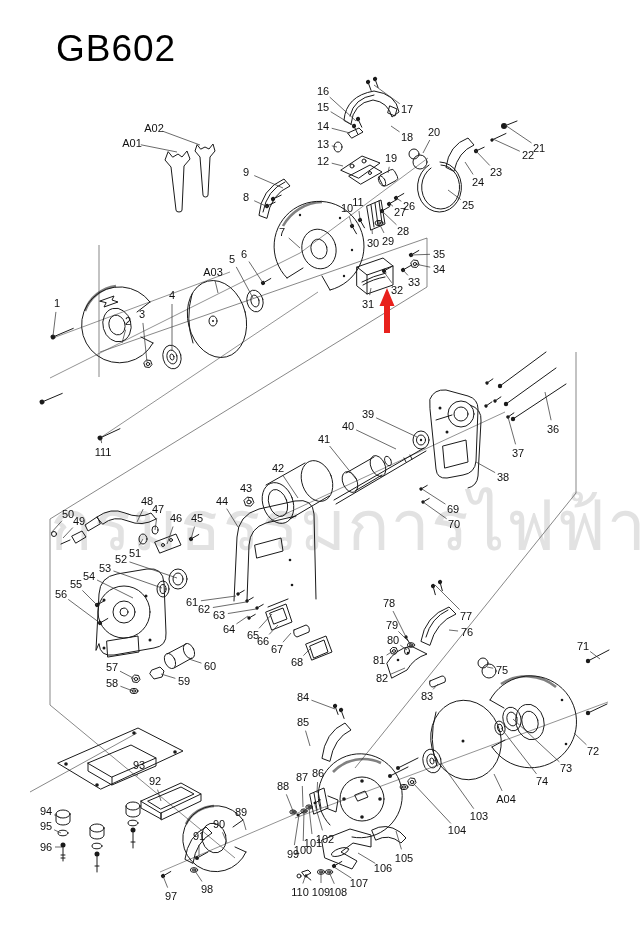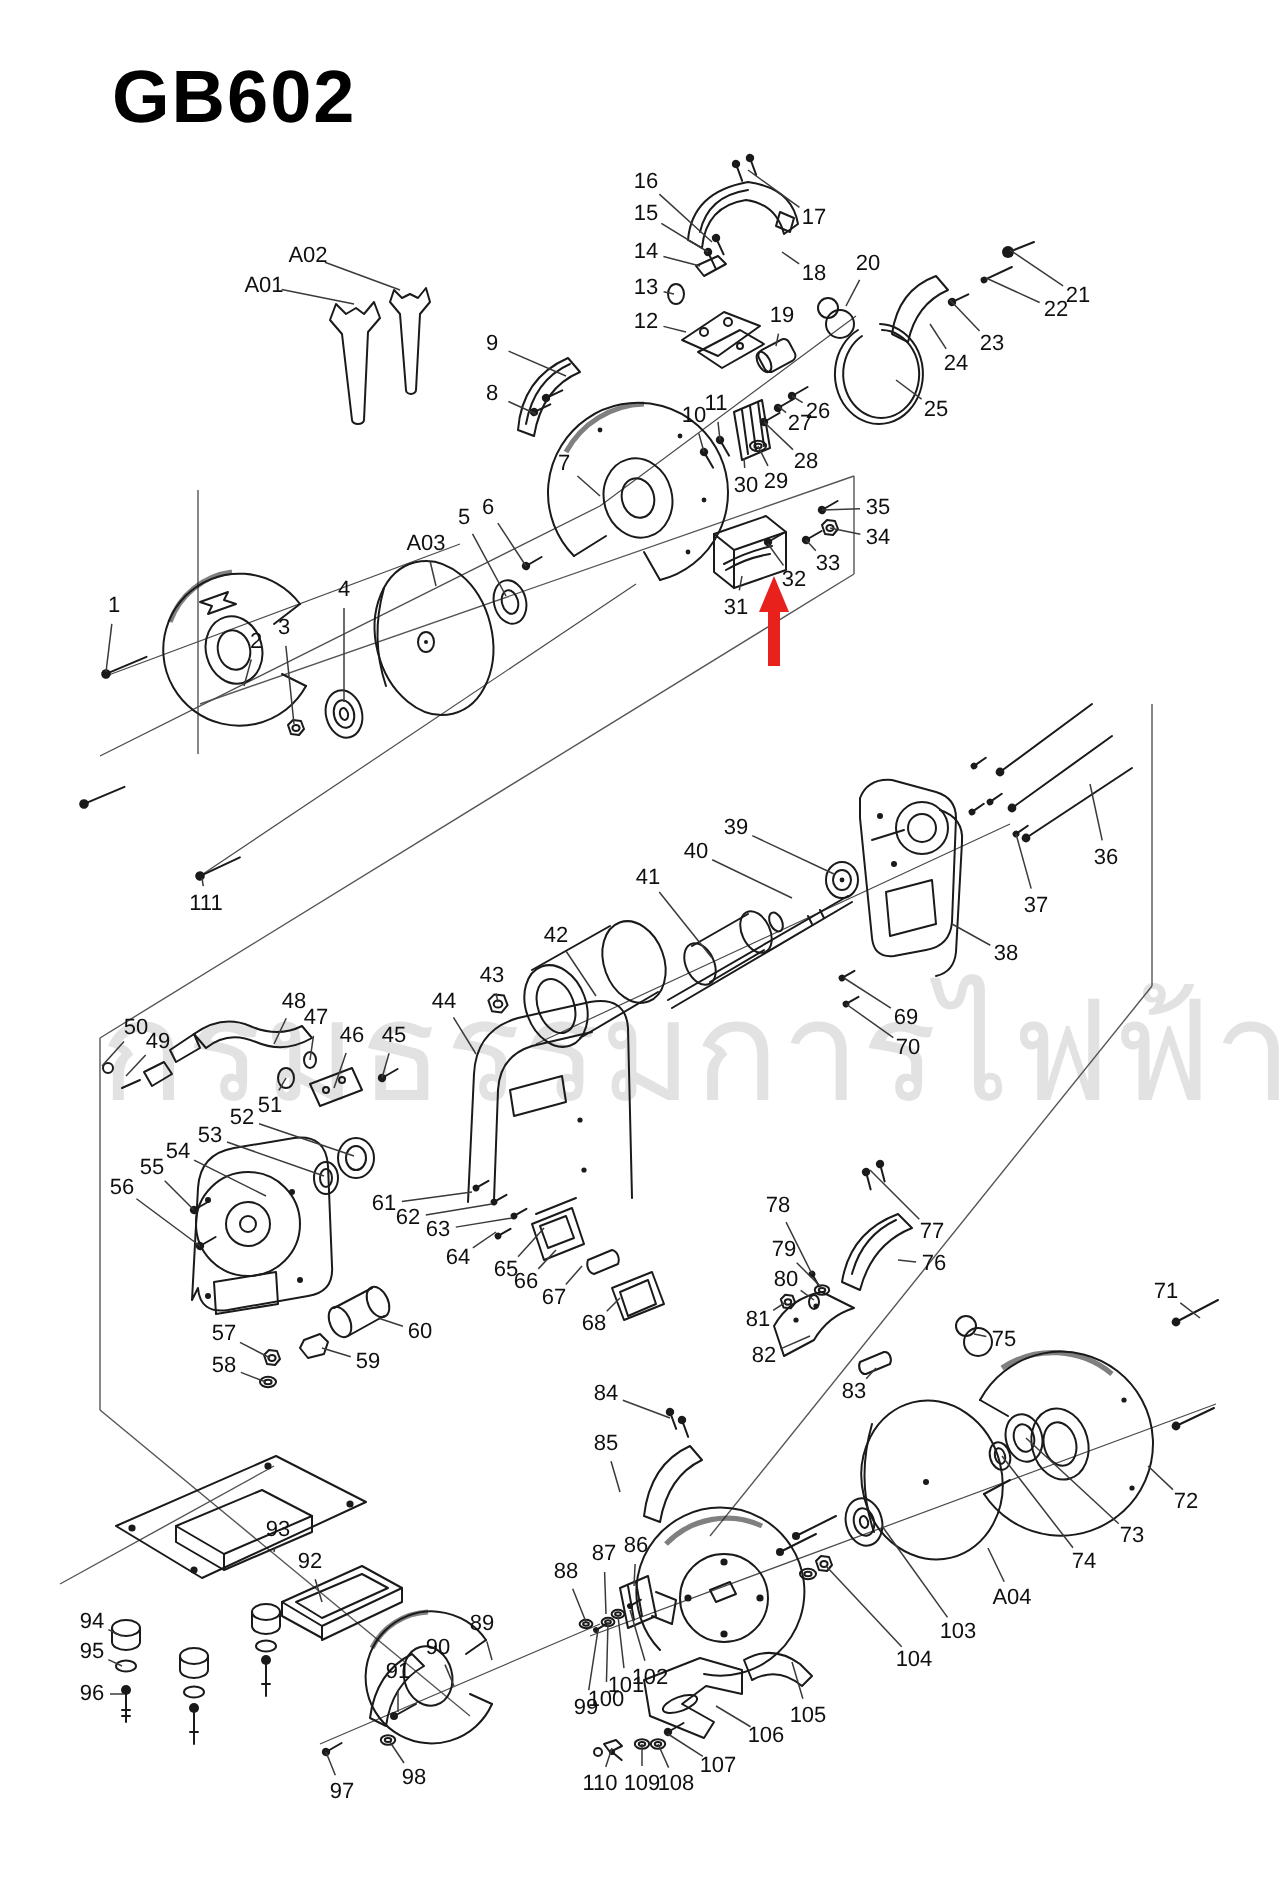--- a/index.html
+++ b/index.html
@@ -1,18 +1,18 @@
 <!DOCTYPE html>
 <html><head>
 <meta charset="utf-8">
 <style>
   html,body{margin:0;padding:0;background:#ffffff;}
   body{width:640px;height:939px;position:relative;overflow:hidden;
        font-family:"Liberation Sans",sans-serif;}
-  .title{position:absolute;left:56px;top:28px;font-size:37px;font-weight:700;
+  .title{position:absolute;left:56px;top:28px;font-size:37px;font-weight:400;
          letter-spacing:1px;color:#000;z-index:3;}
   .watermark{position:absolute;left:50px;top:470px;width:580px;z-index:0;
          font-size:70px;font-weight:400;color:#e2e2e2;white-space:nowrap;
          letter-spacing:1px;}
   svg#diagram{position:absolute;left:0;top:0;z-index:2;}
   svg *{vector-effect:non-scaling-stroke;}
   .ln{stroke:#1a1a1a;stroke-width:1;fill:none;stroke-linejoin:round;stroke-linecap:round;}
   .thin{stroke:#4a4a4a;stroke-width:0.6;fill:none;}
   .frame{stroke:#555;stroke-width:0.7;fill:none;}
   .hatch{stroke:#1a1a1a;stroke-width:2.6;fill:none;opacity:0.55;}

